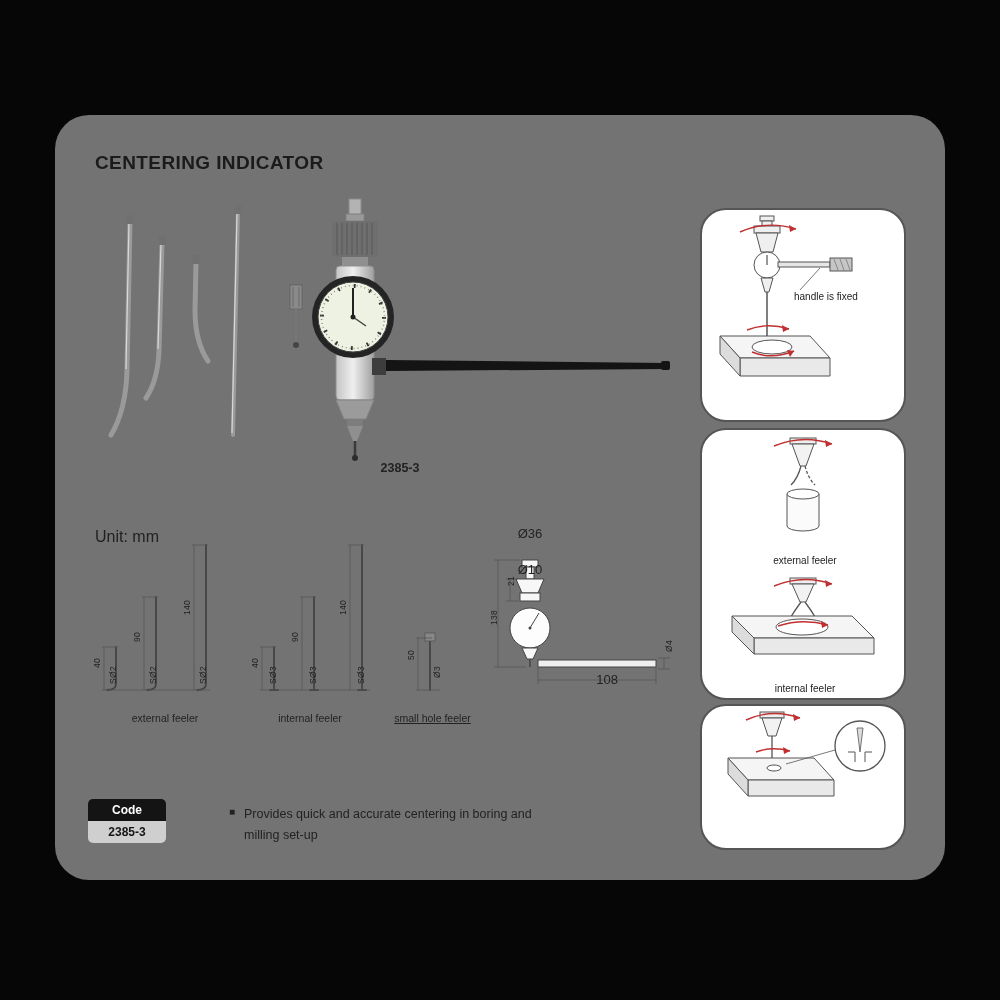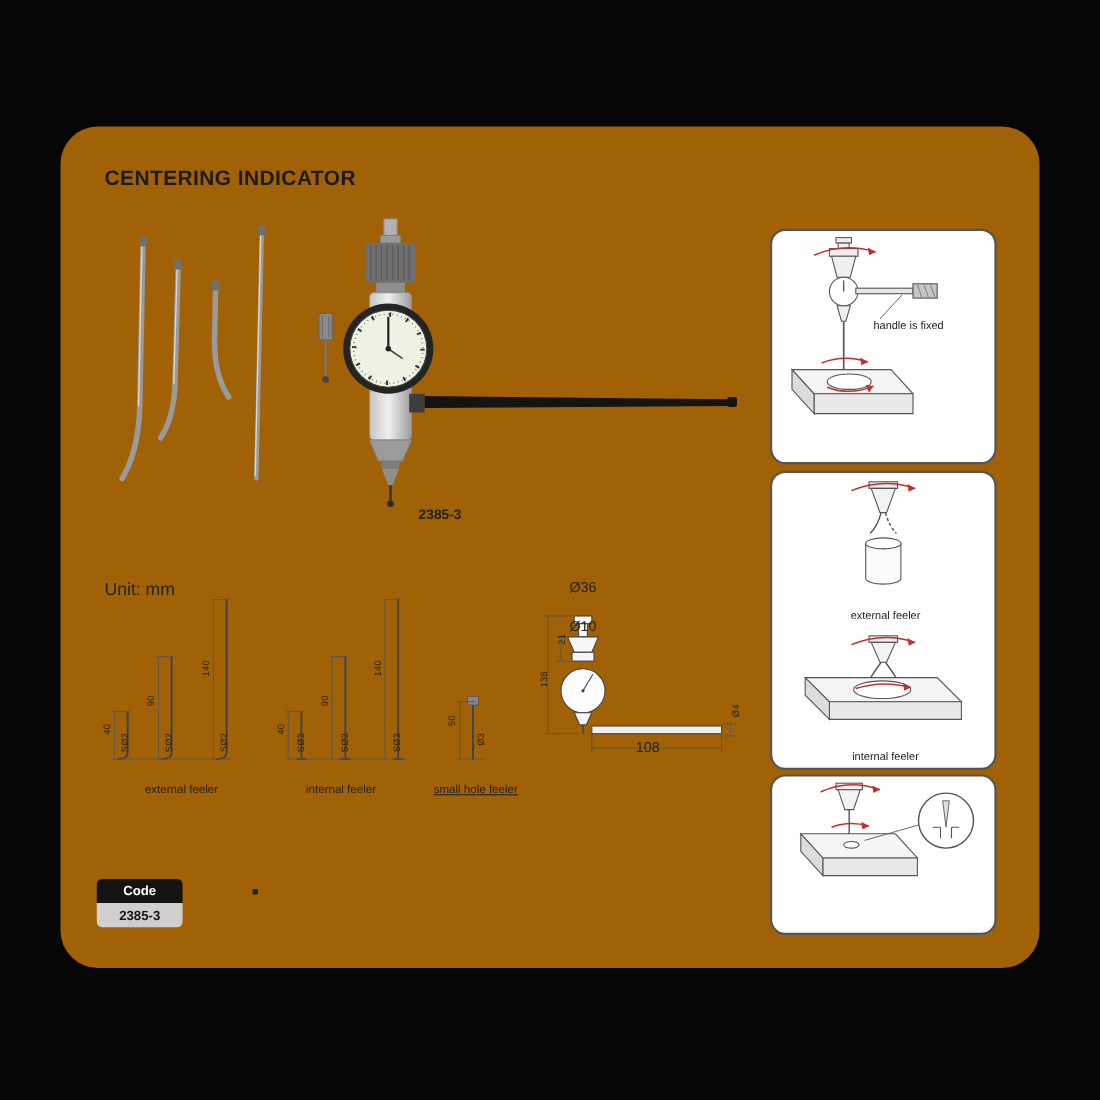--- a/index.html
+++ b/index.html
@@ -1,26 +1,26 @@
 <!DOCTYPE html>
 <html><head>
 <meta charset="utf-8">
 <style>
   html,body{margin:0;padding:0;background:#000;}
   .stage{position:relative;width:1000px;height:1000px;background:#060606;font-family:"Liberation Sans",sans-serif;overflow:hidden;}
-  .card{position:absolute;left:55px;top:115px;width:890px;height:765px;background:#a16207;border-radius:34px;}
+  .card{position:absolute;left:55px;top:115px;width:890px;height:765px;background:#737373;border-radius:34px;}
   .title{position:absolute;left:40px;top:37px;margin:0;font-size:19px;font-weight:bold;color:#1b1b1b;letter-spacing:.4px;}
   .product-art{position:absolute;left:30px;top:80px;width:600px;height:285px;}
   .model-caption{position:absolute;left:305px;top:346px;width:80px;text-align:center;font-size:12.5px;font-weight:bold;color:#222;}
   .unit-note{position:absolute;left:40px;top:413px;font-size:16px;color:#222;}
   .dim-art{position:absolute;left:35px;top:425px;width:600px;height:165px;}
   .dcap{position:absolute;font-size:10.5px;color:#222;text-align:center;}
   .hdim{position:absolute;font-size:13px;color:#222;}
   .vdim{position:absolute;writing-mode:vertical-rl;transform:rotate(180deg);font-size:8.5px;color:#222;letter-spacing:.3px;}
-  .panel{position:absolute;left:645px;width:206px;background:#fff;border:2px solid #555;border-radius:14px;box-sizing:border-box;}
+  .panel{position:absolute;left:645px;width:206px;background:#fff;border:2px solid #555;border-radius:26px;box-sizing:border-box;}
   .p1{top:93px;height:214px;}
   .p2{top:313px;height:272px;}
   .p3{top:589px;height:146px;}
   .panel svg{position:absolute;left:0;top:0;}
   .pcap{position:absolute;font-size:10px;color:#222;line-height:1.3;}
   .cap-center{text-align:center;}
   .code-label{position:absolute;left:33px;top:684px;width:78px;height:22px;background:#141414;color:#fff;font-size:12px;font-weight:bold;text-align:center;line-height:22px;border-radius:5px 5px 0 0;}
   .code-value{position:absolute;left:33px;top:706px;width:78px;height:22px;background:#cfcfcf;color:#151515;font-size:12px;font-weight:bold;text-align:center;line-height:22px;border-radius:0 0 5px 5px;}
   .bullet-square{position:absolute;left:174px;top:691px;font-size:10px;color:#222;}
   .bullet-text{position:absolute;left:189px;top:689px;width:312px;font-size:12.5px;color:#222;line-height:1.65;}
@@ -183,21 +183,21 @@
     <div class="vdim" style="left:253px;top:551px;">SØ3</div>
     <div class="vdim" style="left:301px;top:551px;">SØ3</div>
 
     <div class="vdim" style="left:351px;top:535px;">50</div>
     <div class="vdim" style="left:377px;top:551px;">Ø3</div>
 
     <div class="hdim" style="left:455px;top:411px;width:40px;text-align:center;">Ø36</div>
     <div class="hdim" style="left:455px;top:427px;width:40px;text-align:center;margin-top:20px;">Ø10</div>
     <div class="vdim" style="left:451px;top:461px;">21</div>
     <div class="vdim" style="left:434px;top:495px;">138</div>
-    <div class="hdim" style="left:523px;top:557px;width:40px;text-align:left;">108</div>
+    <div class="hdim" style="left:523px;top:557px;width:40px;text-align:right;">108</div>
     <div class="vdim" style="left:609px;top:525px;">Ø4</div>
 
     <div class="dcap" style="left:55px;top:597px;width:110px;">external feeler</div>
     <div class="dcap" style="left:200px;top:597px;width:110px;">internal feeler</div>
     <div class="dcap" style="left:320px;top:597px;width:115px;text-decoration:underline;">small hole feeler</div>
 
     <div class="panel p1">
       <svg width="202" height="210" viewBox="0 0 202 210">
         <g fill="#efefef" stroke="#555" stroke-width="1">
           <rect x="58" y="6" width="14" height="5"></rect>
@@ -276,15 +276,16 @@
         <line x1="163" y1="46" x2="170" y2="46" stroke="#555"></line>
         <line x1="153" y1="46" x2="153" y2="56" stroke="#555"></line>
         <line x1="163" y1="46" x2="163" y2="56" stroke="#555"></line>
       </svg>
     </div>
 
     <div class="code-label">Code</div>
     <div class="code-value">2385-3</div>
 
     <span class="bullet-square">■</span>
+    <div class="bullet-text">Provides quick and accurate centering in boring and milling set-up</div>
 
   </div>
 </div>
 
 </body></html>

